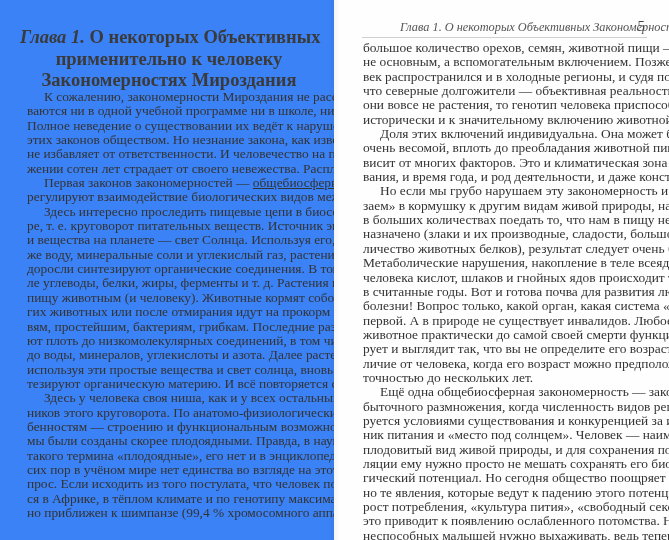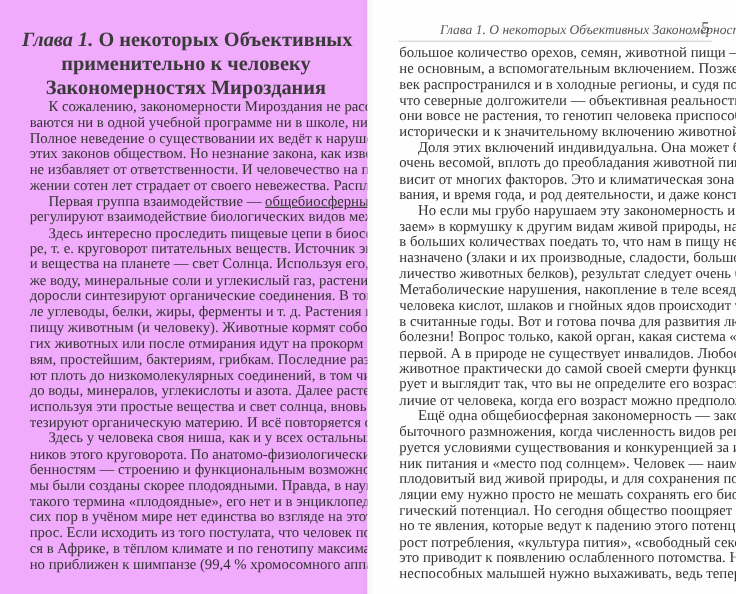--- a/index.html
+++ b/index.html
@@ -5,21 +5,21 @@
   html, body { margin: 0; padding: 0; }
   body {
     width: 669px; height: 540px; overflow: hidden;
     background: #ffffff;
     font-family: "DejaVu Serif", "Liberation Serif", serif;
     color: #2e2e2e;
     position: relative;
   }
   .spread { position: absolute; inset: 0; display: block; }
   .page { position: absolute; top: 0; height: 540px; }
-  .page-left { left: 0; width: 334px; background: #f0abfc; }
+  .page-left { left: 0; width: 334px; background: #3b82f6; }
   .page-right { left: 334px; width: 335px; background: #fefefe; }
   .gutter {
     position: absolute; left: 328px; top: 0; width: 12px; height: 540px;
     background: linear-gradient(to right, rgba(0,0,0,0) 0%, rgba(0,0,0,0.04) 50%, rgba(0,0,0,0) 100%);
   }
 
   
   .chapter-title {
     position: absolute; left: 20px; width: 298px; top: 27px;
     text-align: center;
@@ -69,21 +69,21 @@
       <span class="line">применительно к человеку</span>
       <span class="line">Закономерностях Мироздания</span>
     </h1>
     <div class="body" id="left-body">
         <span class="ln indent">К сожалению, закономерности Мироздания не рассматри-</span>
         <span class="ln">ваются ни в одной учебной программе ни в школе, ни в ВУЗах.</span>
         <span class="ln">Полное неведение о существовании их ведёт к нарушению</span>
         <span class="ln">этих законов обществом. Но незнание закона, как известно,</span>
         <span class="ln">не избавляет от ответственности. И человечество на протя-</span>
         <span class="ln">жении сотен лет страдает от своего невежества. Расплата —</span>
-        <span class="ln indent"><span>Первая группа взаимодействие — </span><span class="u">общебиосферные</span><span>. Они</span></span>
+        <span class="ln indent"><span>Первая законов закономерностей — </span><span class="u">общебиосферные</span><span>. Они</span></span>
         <span class="ln">регулируют взаимодействие биологических видов между со-</span>
         <span class="ln indent">Здесь интересно проследить пищевые цепи в биосфе-</span>
         <span class="ln">ре, т. е. круговорот питательных веществ. Источник энергии</span>
         <span class="ln">и вещества на планете — свет Солнца. Используя его, а так-</span>
         <span class="ln">же воду, минеральные соли и углекислый газ, растения и во-</span>
         <span class="ln">доросли синтезируют органические соединения. В том чис-</span>
         <span class="ln">ле углеводы, белки, жиры, ферменты и т. д.  Растения идут в</span>
         <span class="ln">пищу животным (и человеку). Животные кормят собой дру-</span>
         <span class="ln">гих животных или после отмирания идут на прокорм чер-</span>
         <span class="ln">вям, простейшим, бактериям, грибкам. Последние разлага-</span>
@@ -125,20 +125,21 @@
         <span class="ln">назначено (злаки и их производные, сладости, большое ко-</span>
         <span class="ln">личество животных белков), результат следует очень быстро.</span>
         <span class="ln">Метаболические нарушения, накопление в теле всеядного</span>
         <span class="ln">человека кислот, шлаков и гнойных ядов происходит теперь</span>
         <span class="ln">в считанные годы. Вот и  готова почва для развития любой</span>
         <span class="ln">болезни! Вопрос только, какой орган, какая система «сдаст»</span>
         <span class="ln">первой.  А в природе не существует инвалидов. Любое дикое</span>
         <span class="ln">животное практически до самой своей смерти функциони-</span>
         <span class="ln">рует и выглядит так, что вы не определите его возраст, в от-</span>
         <span class="ln">личие от человека, когда его возраст можно предположить с</span>
+        <span class="ln last">точностью до нескольких лет.</span>
         <span class="ln indent">Ещё одна общебиосферная закономерность — закон из-</span>
         <span class="ln">быточного размножения, когда численность видов регули-</span>
         <span class="ln">руется условиями существования и конкуренцией за источ-</span>
         <span class="ln">ник питания и «место под солнцем». Человек — наименее</span>
         <span class="ln">плодовитый вид живой природы, и для сохранения попу-</span>
         <span class="ln">ляции ему нужно просто не мешать сохранять его биоло-</span>
         <span class="ln">гический потенциал. Но сегодня общество поощряет имен-</span>
         <span class="ln">но те явления, которые ведут к падению этого потенциала:</span>
         <span class="ln">рост потребления, «культура пития», «свободный секс». Всё</span>
         <span class="ln">это приводит к появлению ослабленного потомства. Нежиз-</span>

